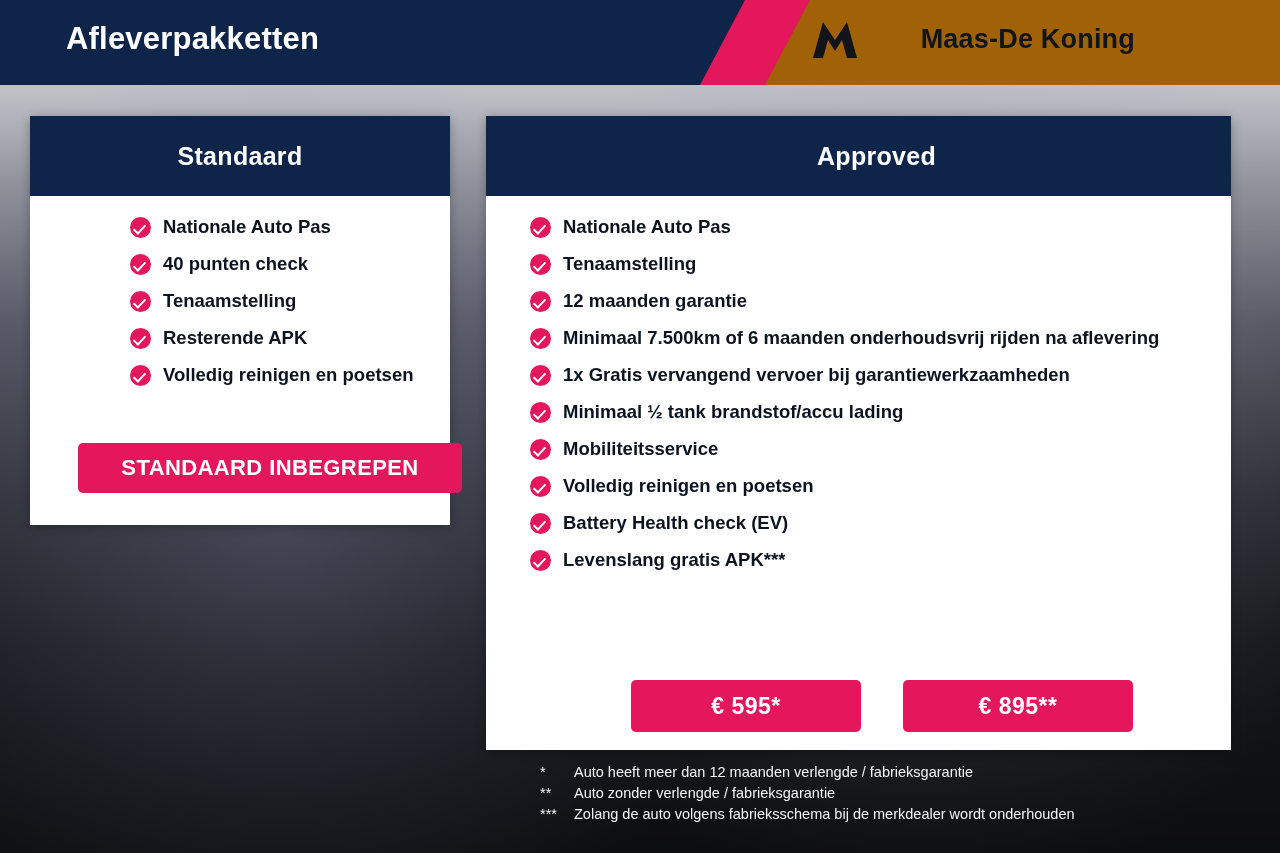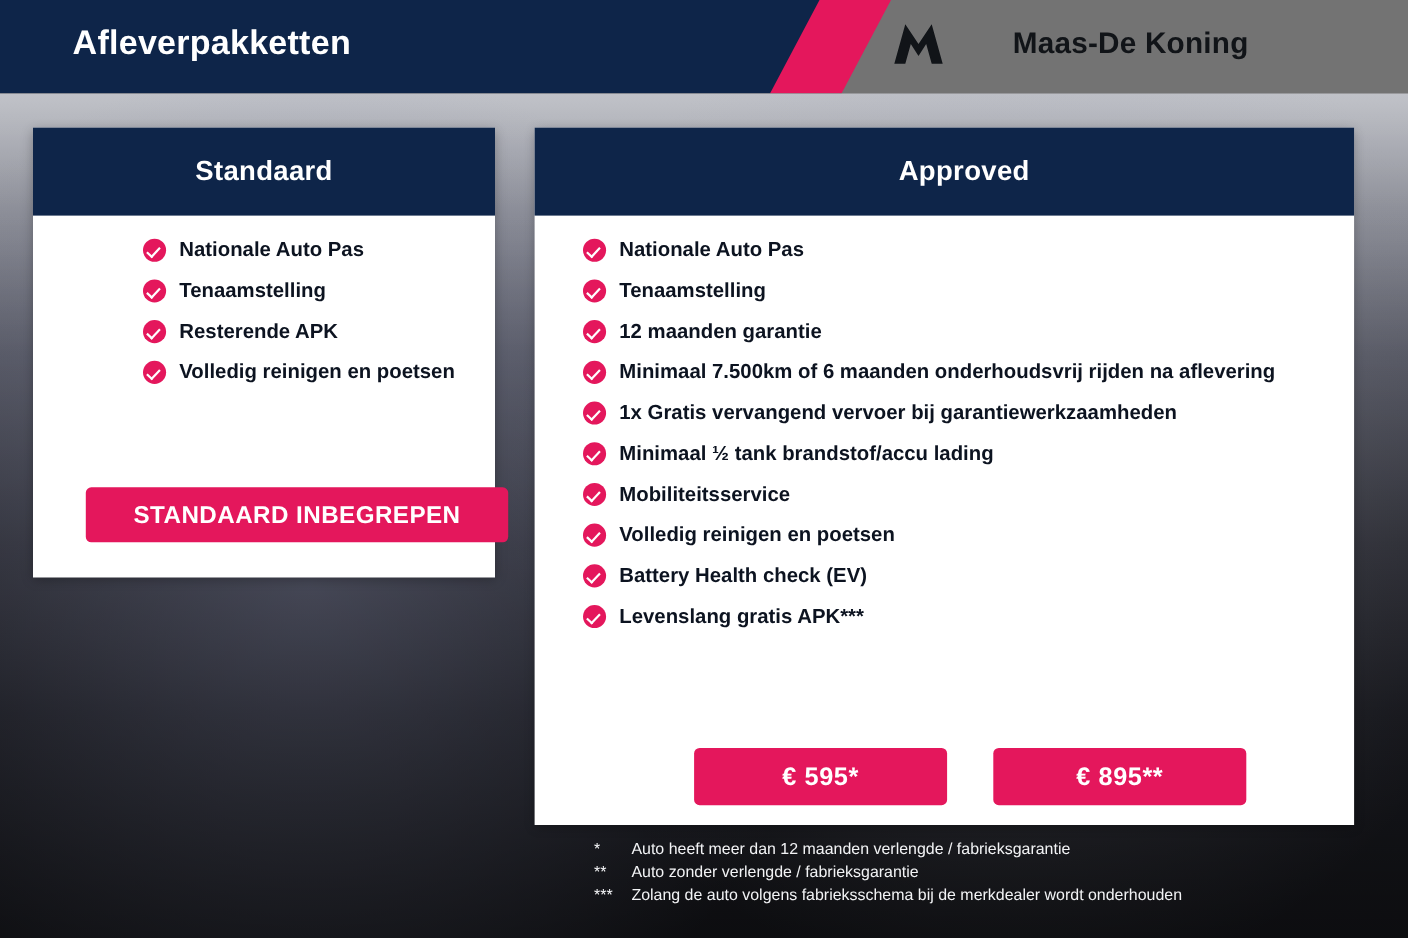--- a/index.html
+++ b/index.html
@@ -30,21 +30,21 @@
     inset: 0;
     background: linear-gradient(180deg, rgba(255,255,255,0.10) 0%, rgba(0,0,0,0) 25%, rgba(0,0,0,0.25) 70%, rgba(0,0,0,0.45) 100%);
   }
 
   
   .header {
     position: absolute;
     top: 0; left: 0;
     width: 1280px;
     height: 85px;
-    background: #737373;
+    background: #a16207;
     overflow: hidden;
   }
   .header-navy {
     position: absolute;
     top: 0; left: 0;
     width: 790px;
     height: 85px;
     background: #0e2549;
     clip-path: polygon(0 0, 790px 0, 700px 85px, 0 85px);
   }
@@ -249,20 +249,24 @@
 <div class="card" id="card-standaard">
   <div class="card-head">Standaard</div>
   <div class="card-body">
     <ul class="features">
       <li>
         <span class="check"></span>
         <span class="feat-text">Nationale Auto Pas</span>
       </li>
       <li>
         <span class="check"></span>
+        <span class="feat-text">40 punten check</span>
+      </li>
+      <li>
+        <span class="check"></span>
         <span class="feat-text">Tenaamstelling</span>
       </li>
       <li>
         <span class="check"></span>
         <span class="feat-text">Resterende APK</span>
       </li>
       <li>
         <span class="check"></span>
         <span class="feat-text">Volledig reinigen en poetsen</span>
       </li>

